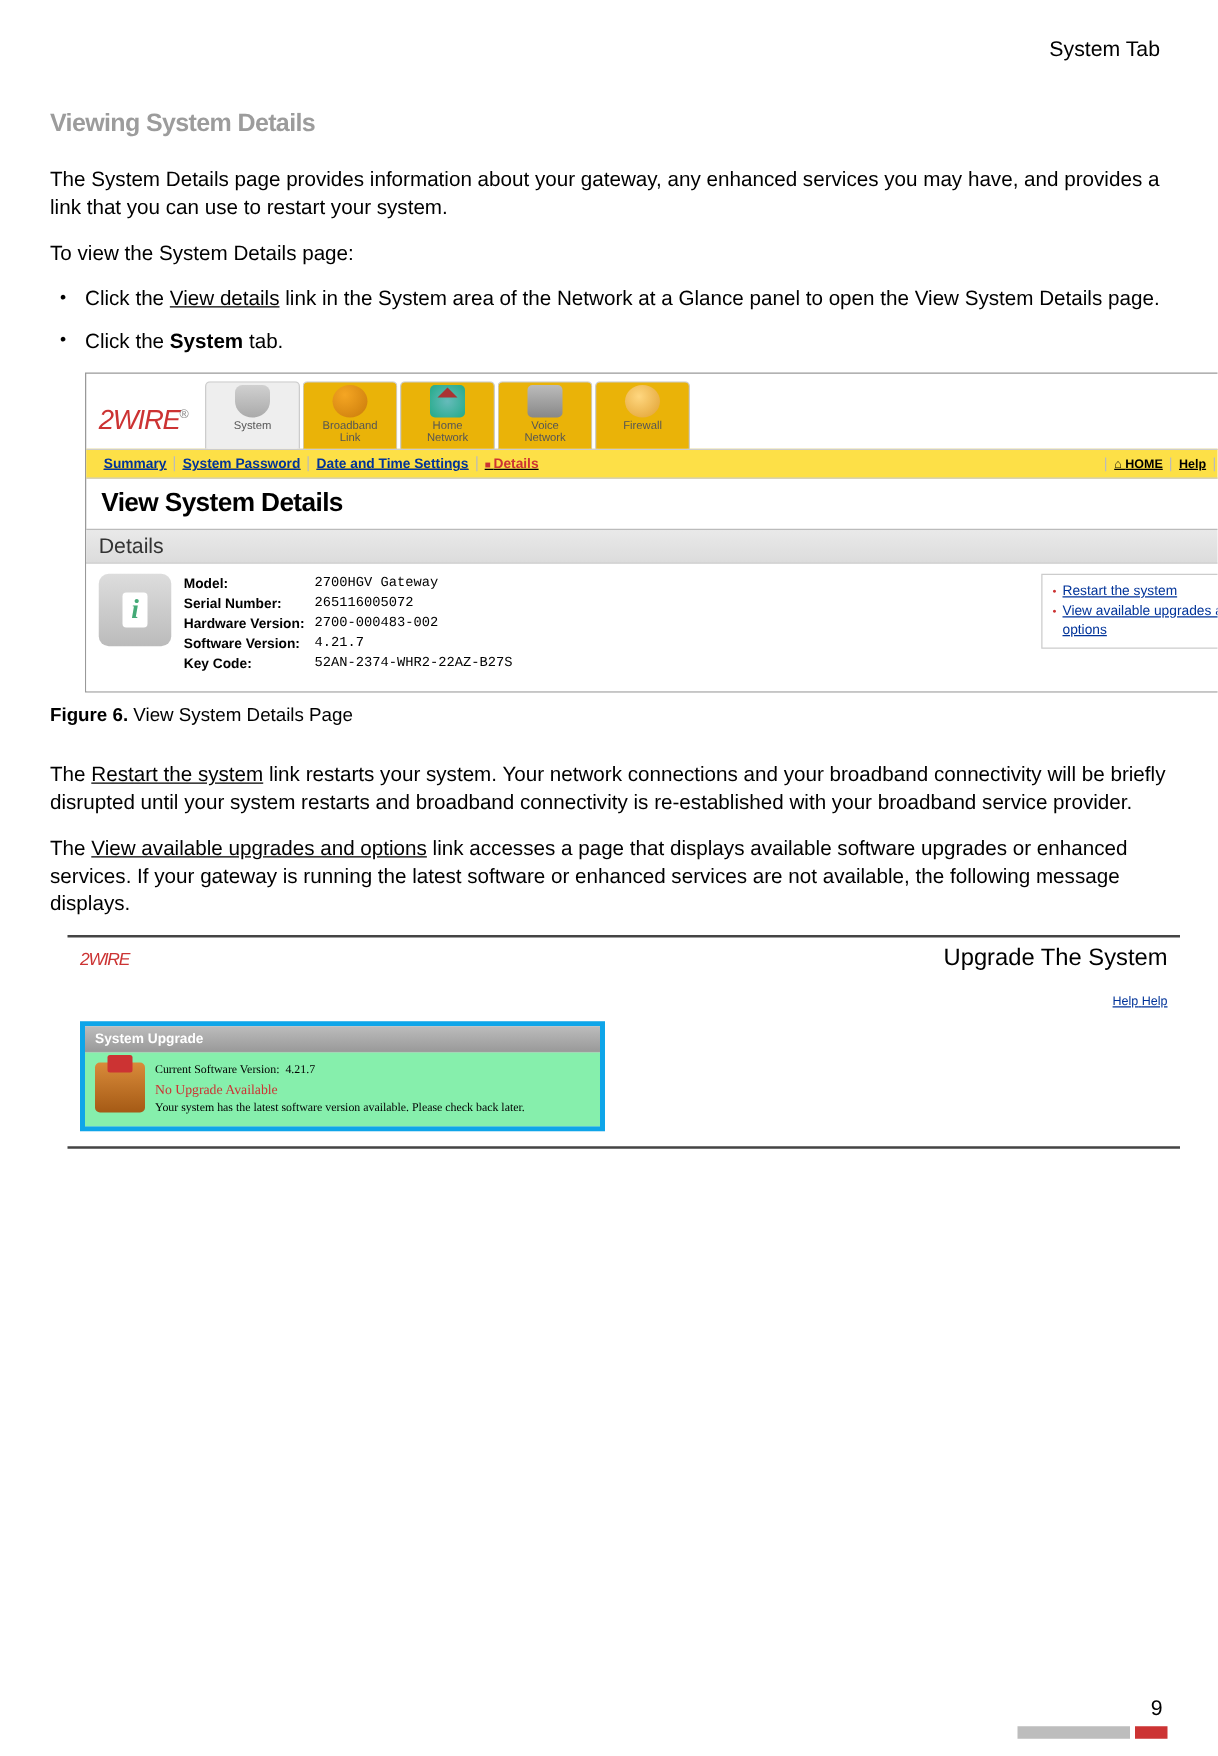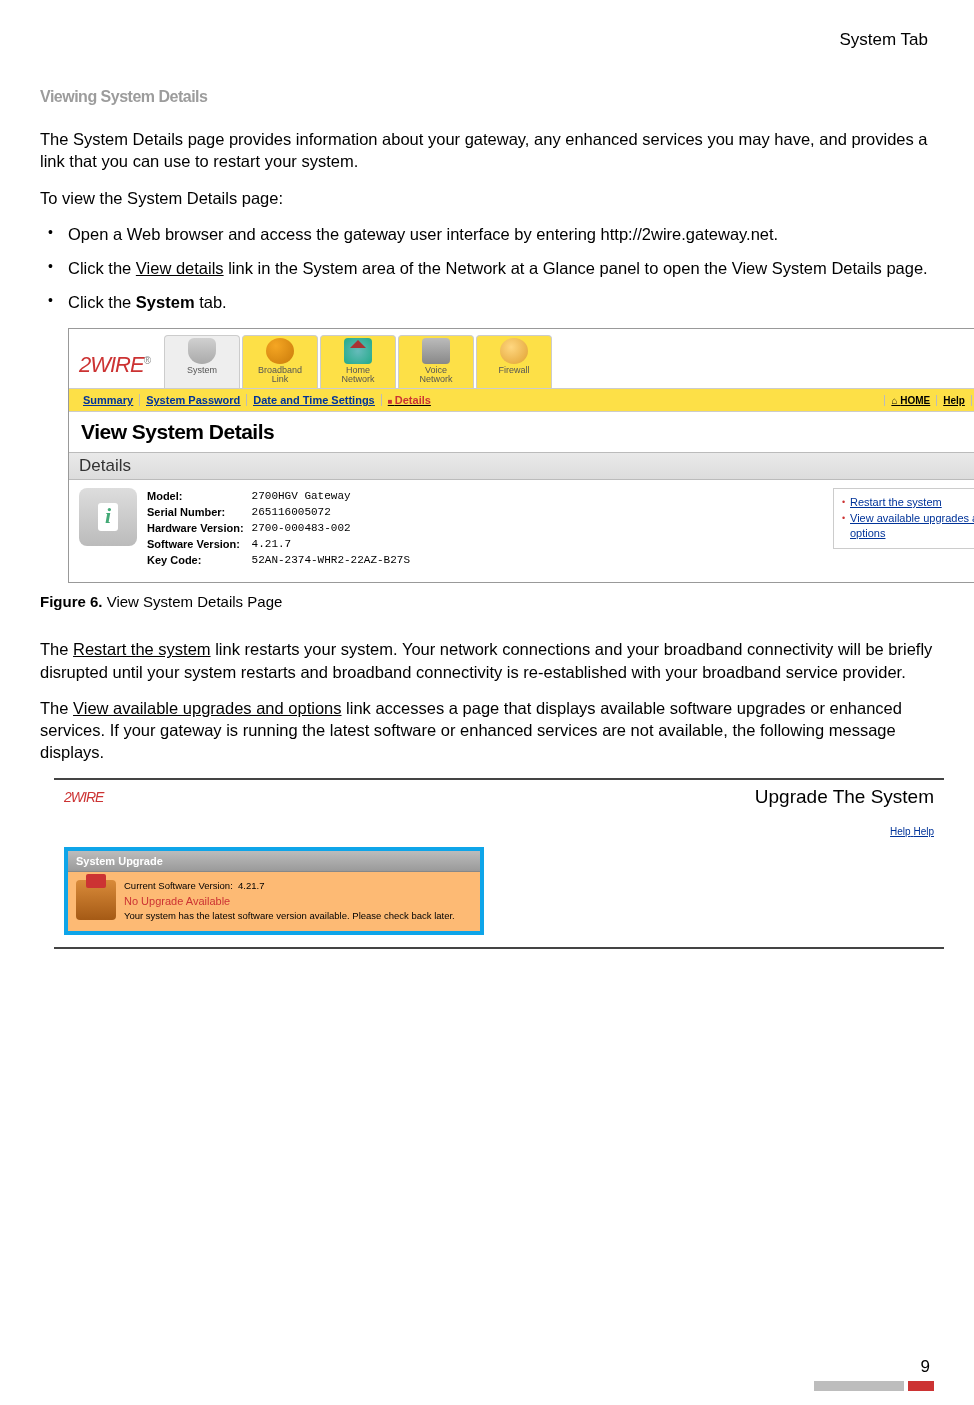--- a/index.html
+++ b/index.html
@@ -14,21 +14,21 @@
   }
   .header-tab {
     text-align: right;
     font-size: 17px;
     margin-bottom: 38px;
     padding-right: 6px;
   }
   .section-title {
     font-family: "Arial Black", Arial, sans-serif;
     font-weight: 900;
-    font-size: 16px;
+    font-size: 20px;
     color: #9c9c9c;
     letter-spacing: -0.5px;
     margin-bottom: 22px;
   }
   .body-text {
     font-size: 16.5px;
     line-height: 1.35;
     margin-bottom: 14px;
   }
   ul.steps {
@@ -100,21 +100,21 @@
   .fig1 .tabs { display: flex; gap: 2px; flex: 1; }
   .fig1 .tab {
     width: 76px;
     text-align: center;
     font-size: 9px;
     color: #555;
     border: 1px solid #ccc;
     border-bottom: none;
     border-radius: 4px 4px 0 0;
     padding: 2px 0 3px 0;
-    background: #fde047;
+    background: #eab308;
     line-height: 1.1;
   }
   .fig1 .tab.active { background: #eee; }
   .fig1 .tab .icon { width: 28px; height: 26px; margin: 0 auto 2px; }
   .ic-shield { border-radius: 6px 6px 50% 50%; background: linear-gradient(#d0d0d0,#aaa); }
   .ic-globe { border-radius: 50%; background: radial-gradient(circle at 35% 30%, #f5a623, #c97a0a); }
   .ic-home { background: radial-gradient(circle,#6bb, #2a8); border-radius:4px; position:relative; }
   .ic-home::after{content:"";position:absolute;top:-6px;left:6px;width:0;height:0;border:8px solid transparent;border-bottom:8px solid #a33;}
   .ic-voice { background: linear-gradient(#bbb,#888); border-radius:4px; }
   .ic-fire { border-radius:50%; background: radial-gradient(circle at 40% 35%, #ffd780, #e0a030); }
@@ -204,21 +204,22 @@
     background:#f4f4f4;
   }
   .fig2 .panel .phead {
     background:linear-gradient(#bcbcbc,#9a9a9a);
     color:#fff; font-weight:700; font-size:11px;
     padding:4px 8px;
     border-bottom:1px solid #888;
   }
   .fig2 .panel .pbody {
     display:flex; gap:8px; padding:8px;
-    background:#fdba74;
+    background:#86efac;
+    font-family:Liberation Serif, serif;
   }
   .fig2 .pkg-icon {
     width:40px;height:40px;
     background:linear-gradient(#d98b3a,#a55a15);
     border-radius:4px;
     position:relative;
     flex-shrink:0;
   }
   .fig2 .pkg-icon::after{content:"";position:absolute;top:-6px;left:10px;width:20px;height:14px;background:#c33;border-radius:2px;}
   .fig2 .ptxt { font-size:9.5px; line-height:1.3; }
@@ -230,21 +231,20 @@
 
 <div class="header-tab">System Tab</div>
 
 <div class="section-title">Viewing System Details</div>
 
 <p class="body-text">The System Details page provides information about your gateway, any enhanced services you may have, and provides a link that you can use to restart your system.</p>
 
 <p class="body-text">To view the System Details page:</p>
 
 <ul class="steps">
-  <li>Open a Web browser and access the gateway user interface by entering http://2wire.gateway.net.</li>
   <li>
     <span>Click the </span><span class="ul">View details</span><span> link in the System area of the Network at a Glance panel to open the View System Details page.</span>
   </li>
   <li>
     <span>Click the </span><span class="bold">System</span><span> tab.</span>
   </li>
 </ul>
 
 <div class="fig1">
   <div class="topbar">

